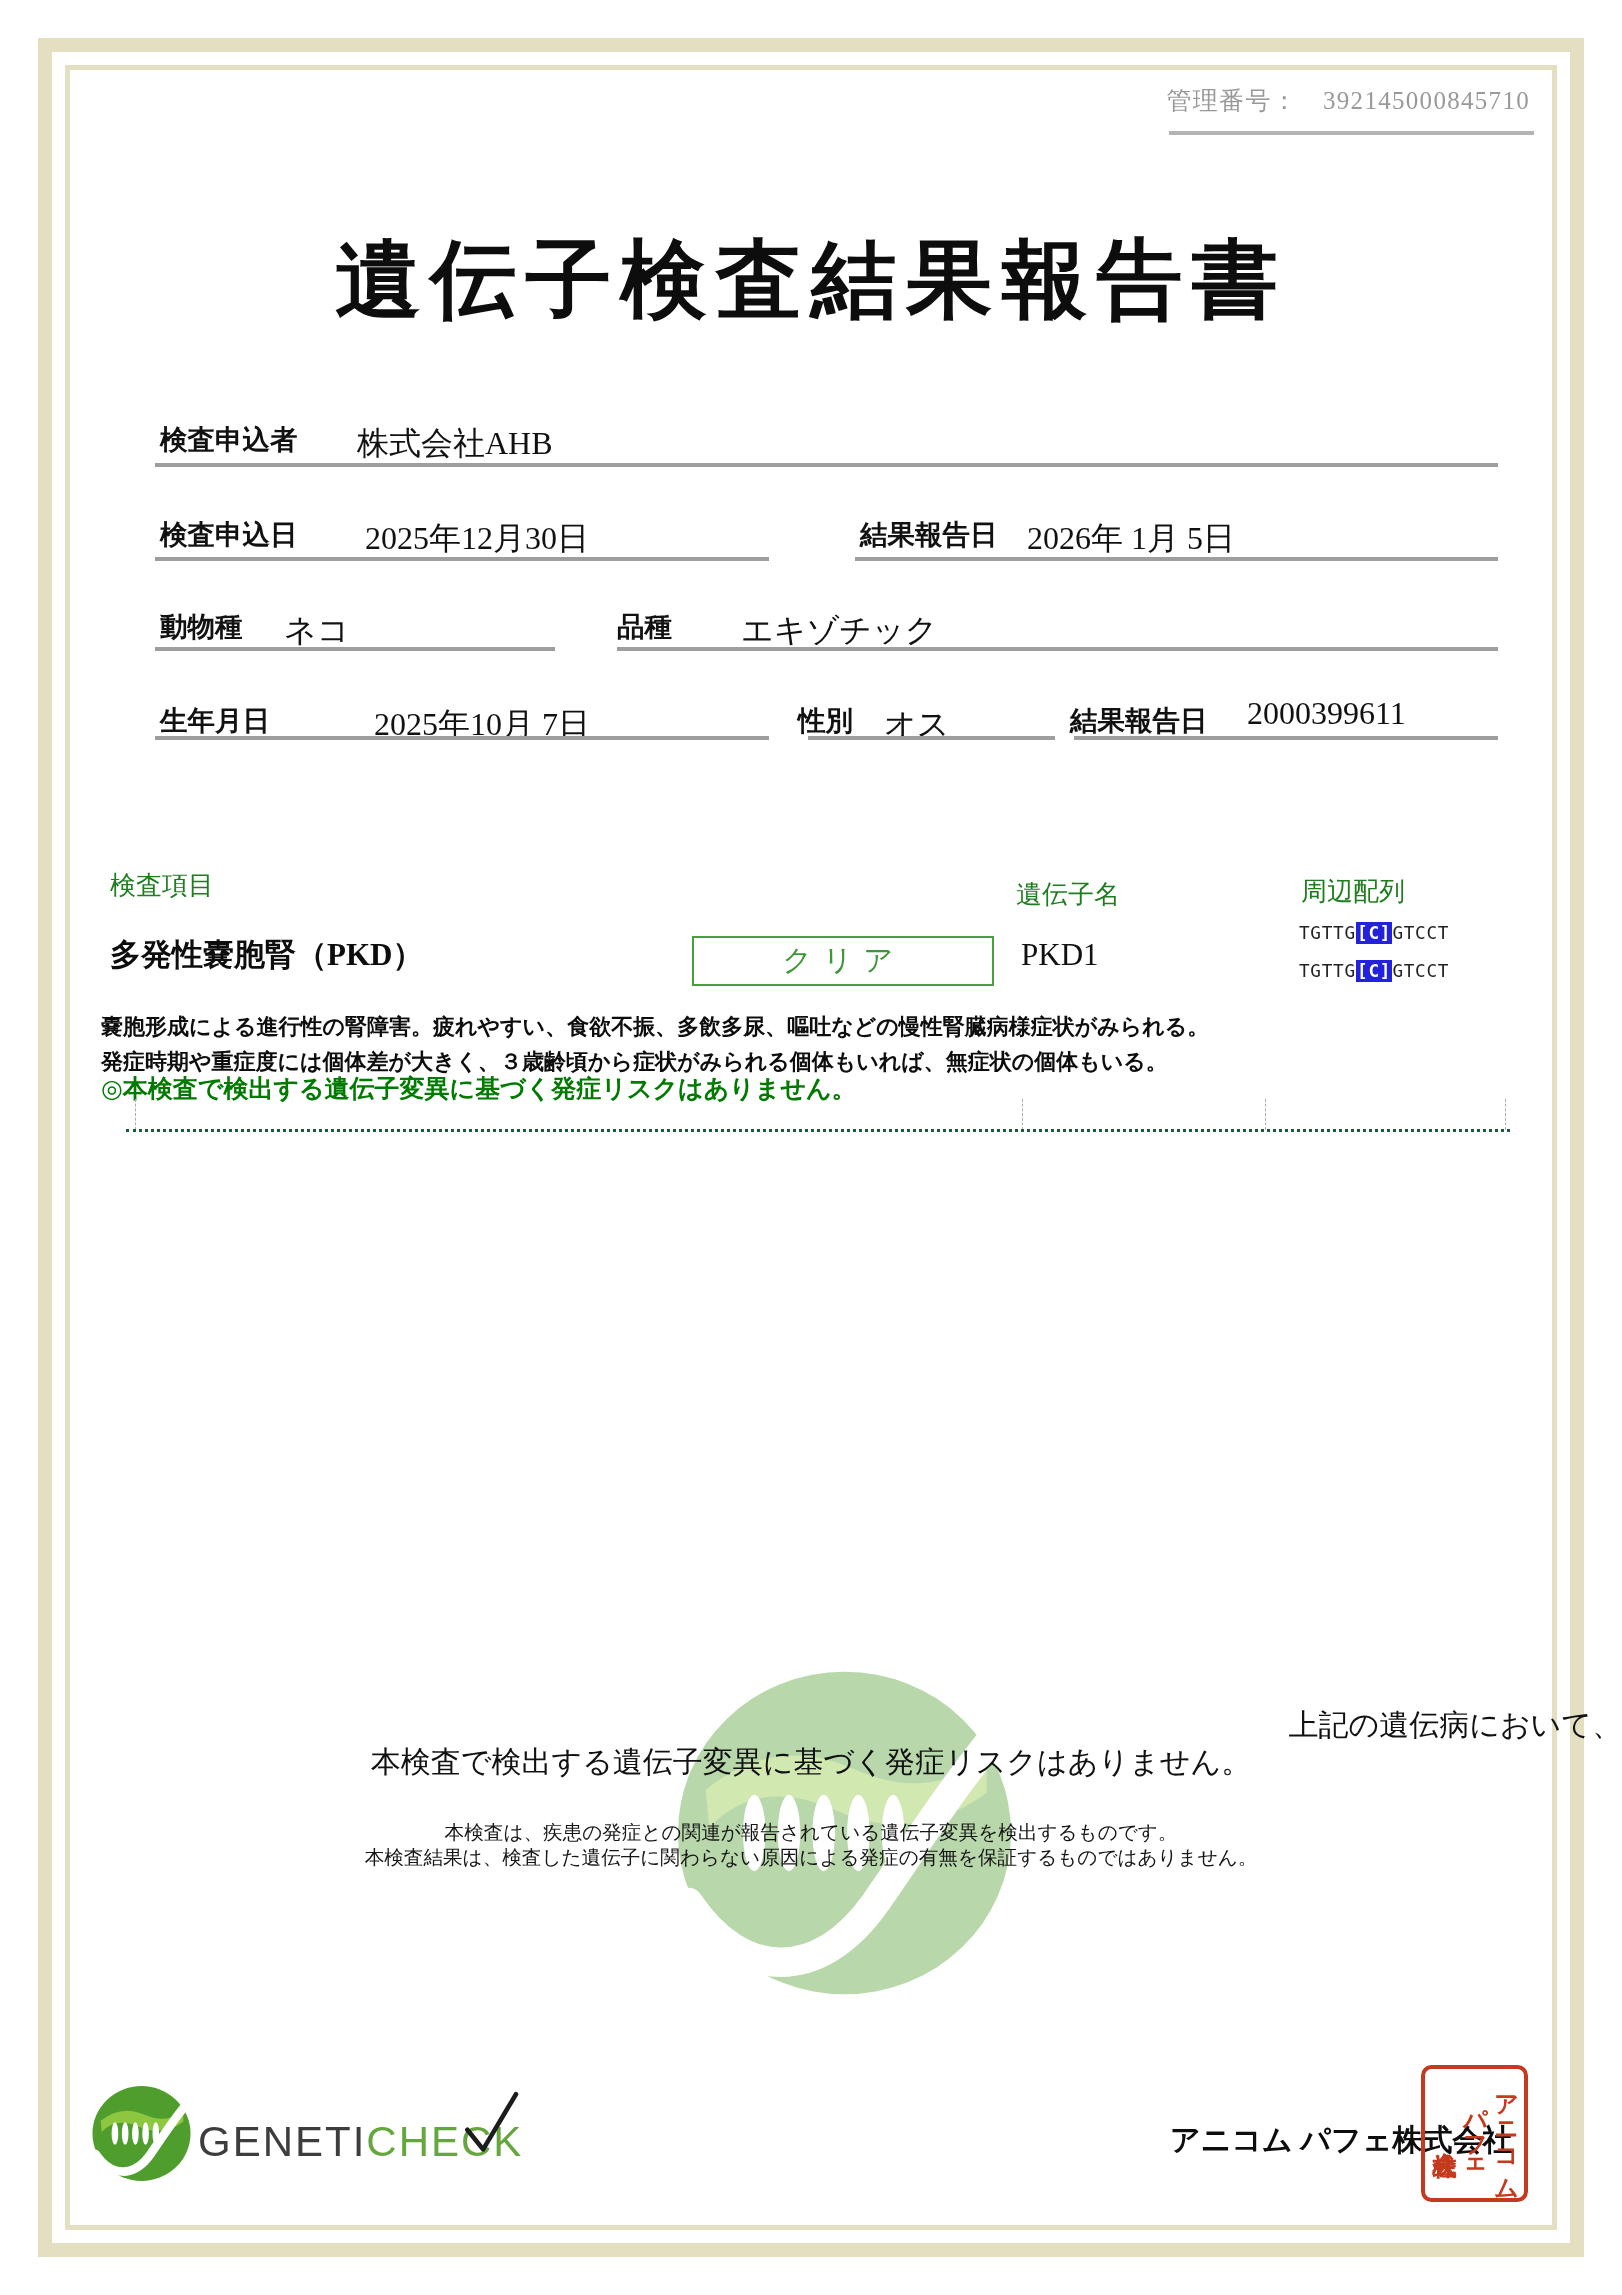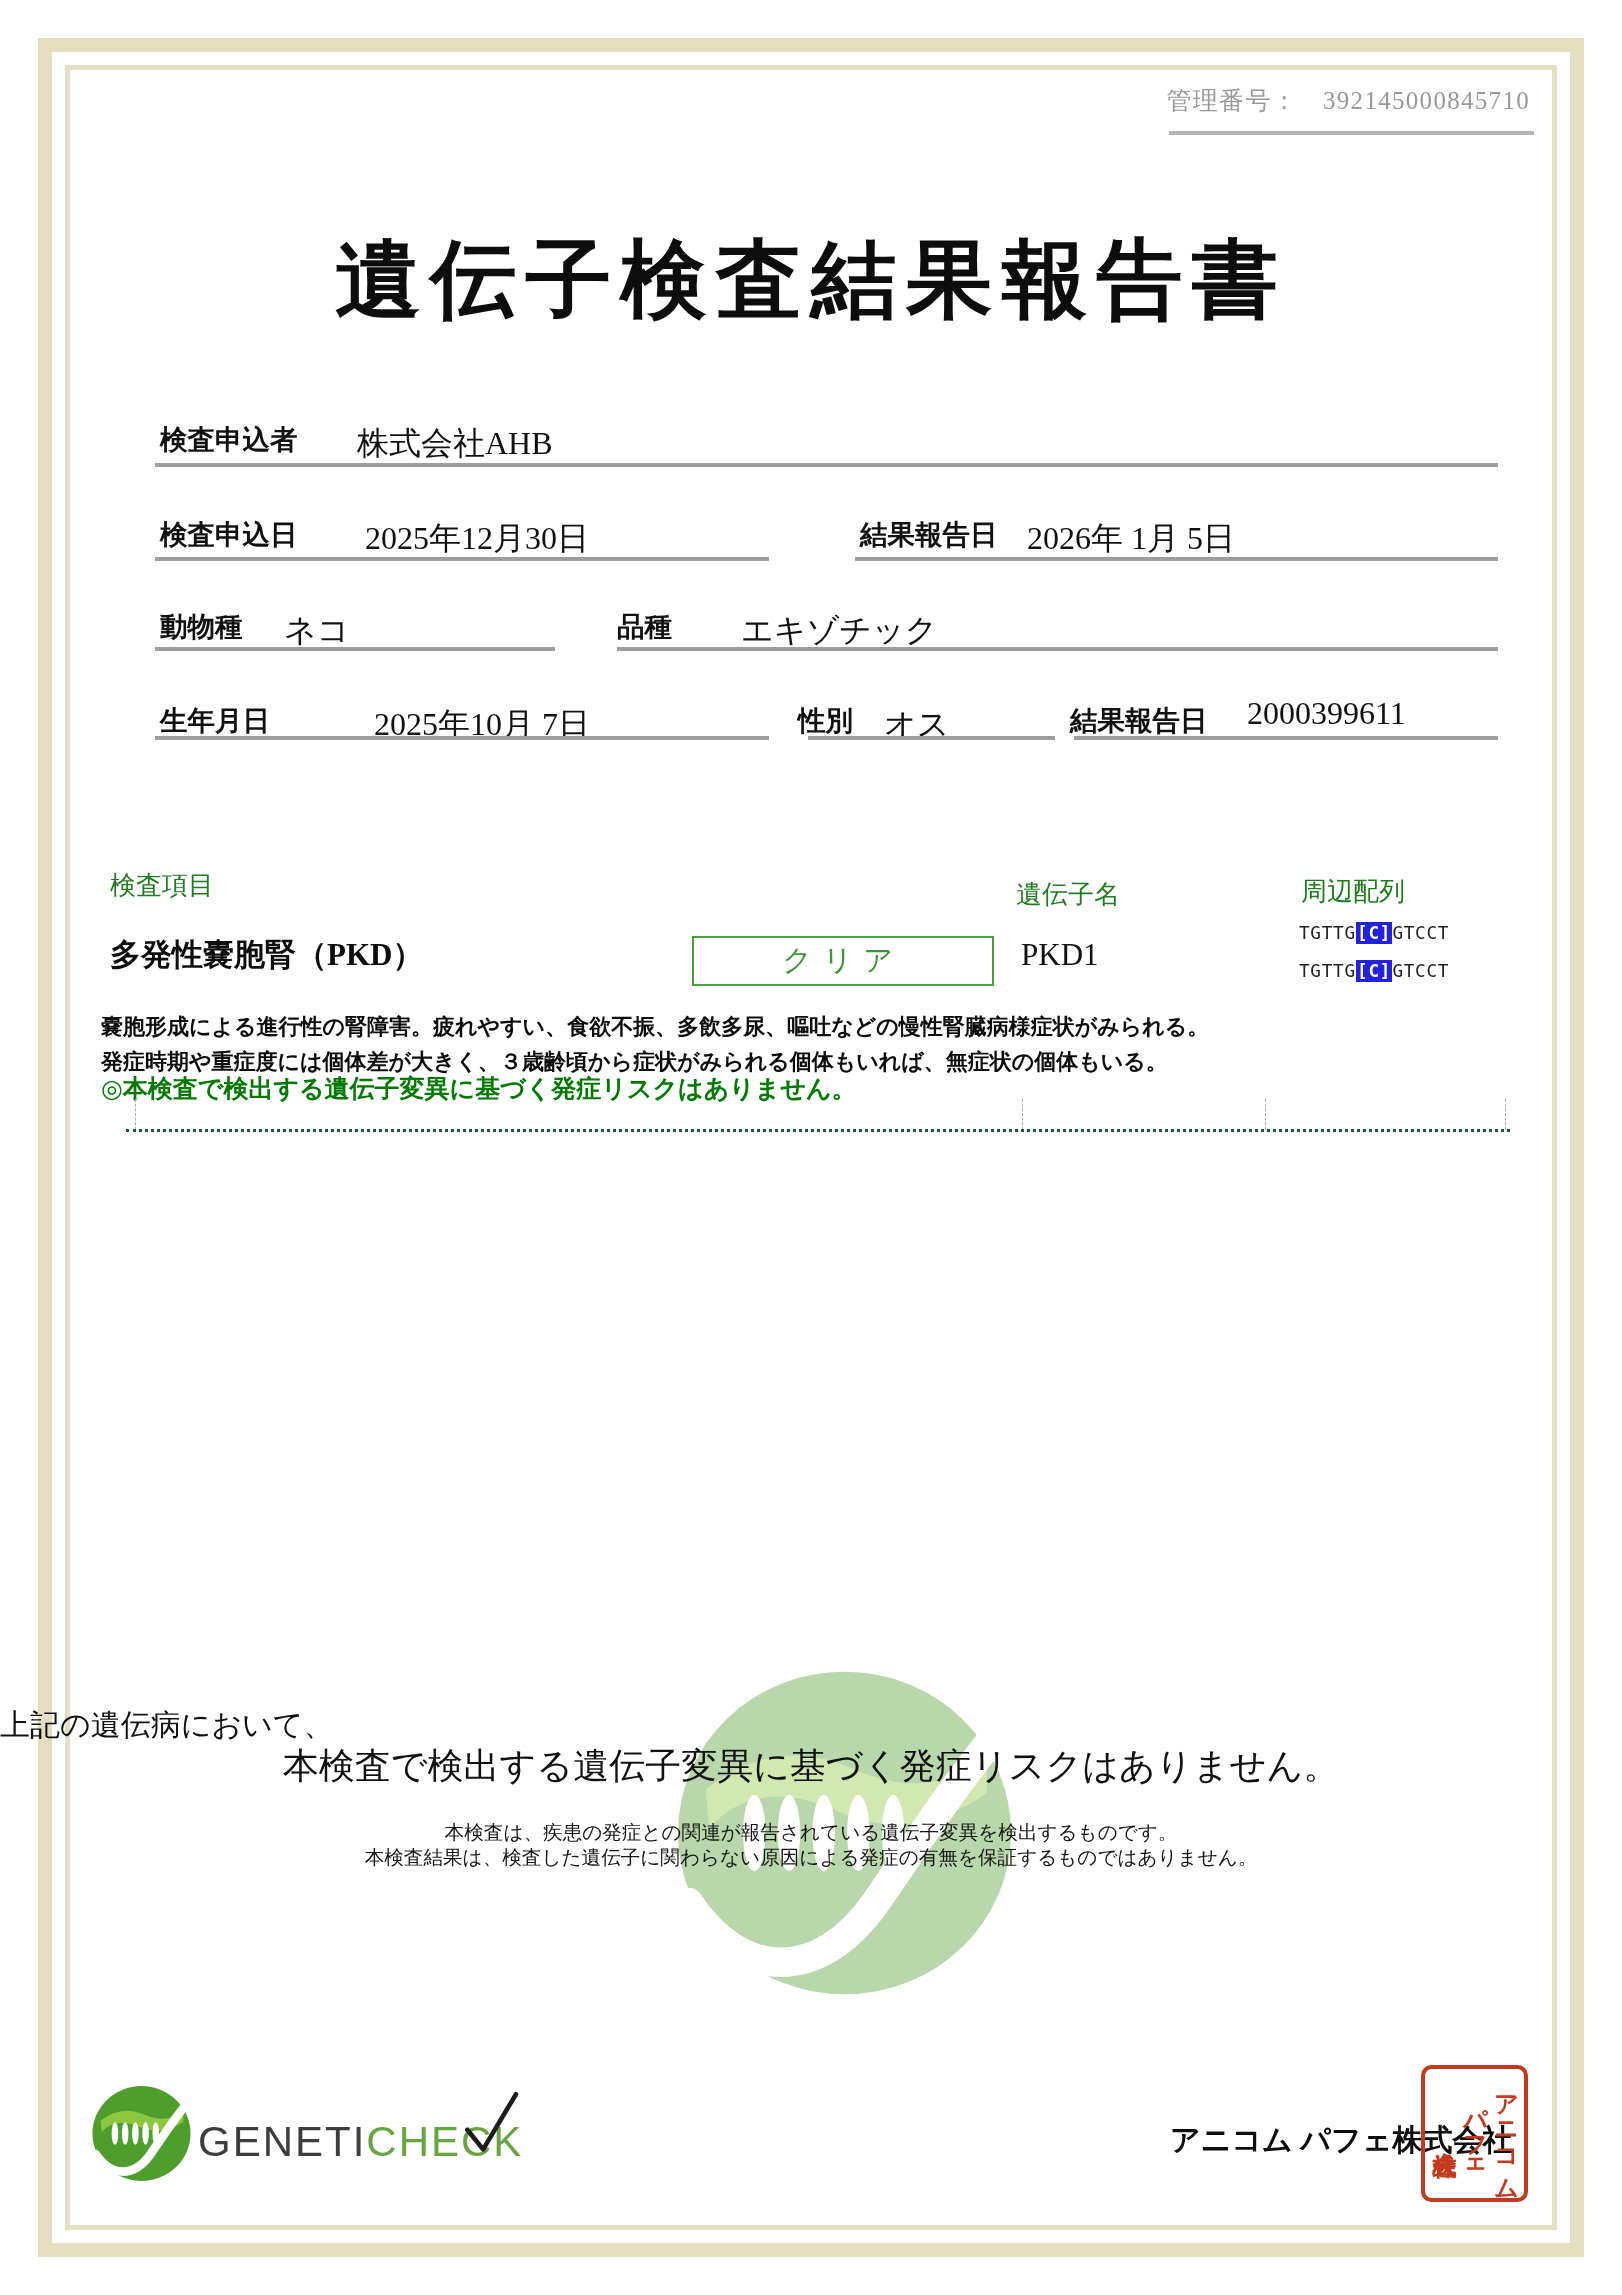--- a/index.html
+++ b/index.html
@@ -44,22 +44,22 @@
   }
   .gene-name{font-size:31px;white-space:nowrap;}
   .seq{font-family:"DejaVu Sans Mono",monospace;font-size:17.7px;letter-spacing:0.7px;white-space:nowrap;color:#222;}
   .seq .variant{background:#2222dd;color:#ffffff;font-weight:bold;padding:0.7px 1.3px;}
   .desc{font-size:22px;font-weight:bold;color:#0d0d0d;white-space:nowrap;}
   .conclusion{font-size:25px;font-weight:bold;color:#007a00;white-space:nowrap;}
   .dotline{left:126px;top:1129px;width:1384px;height:0;border-bottom:3.9px dotted #195c3c;}
   .vdash{width:0;height:31px;border-left:1.3px dashed #a8b0a8;top:1099px;}
   
   .sans{font-family:"Liberation Sans","DejaVu Sans",sans-serif;}
-  .sum1{left:0;right:0;top:1705px;text-align:left;font-size:30px;color:#111;}
-  .sum2{left:0;right:0;top:1742px;text-align:center;font-size:36px;color:#111;}
+  .sum1{left:0;right:0;top:1705px;text-align:right;font-size:30px;color:#111;}
+  .sum2{left:0;right:0;top:1742px;text-align:center;font-size:30px;color:#111;}
   .note{left:0;right:0;text-align:center;font-size:19.6px;color:#151515;}
   .watermark{opacity:0.40;}
   
   .logo-text{left:198px;top:2118px;font-size:42px;letter-spacing:2px;white-space:nowrap;}
   .logo-text .g1{color:#3d3d3d;margin-top:33px;}
   .logo-text .g2{color:#66a63e;}
   .company{left:1170px;top:2120px;font-size:30px;font-weight:bold;color:#0d0d0d;white-space:nowrap;z-index:2;}
   .seal{
     left:1421px;top:2065px;width:107px;height:137px;
     border:4.6px solid #c43a1e;border-radius:10.5px;box-sizing:border-box;

